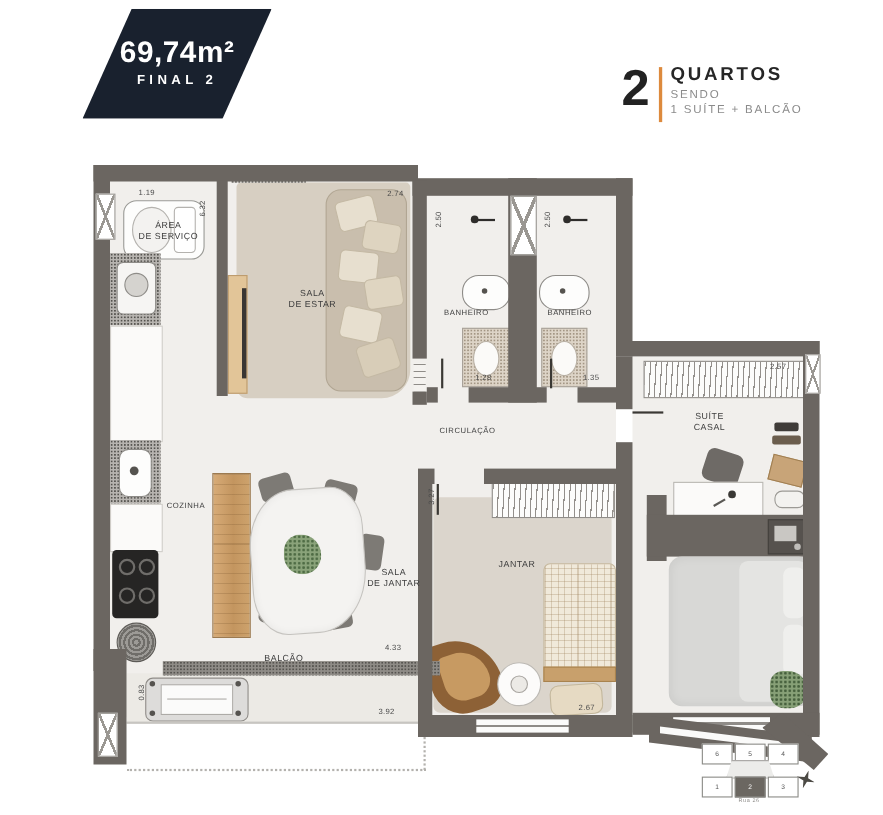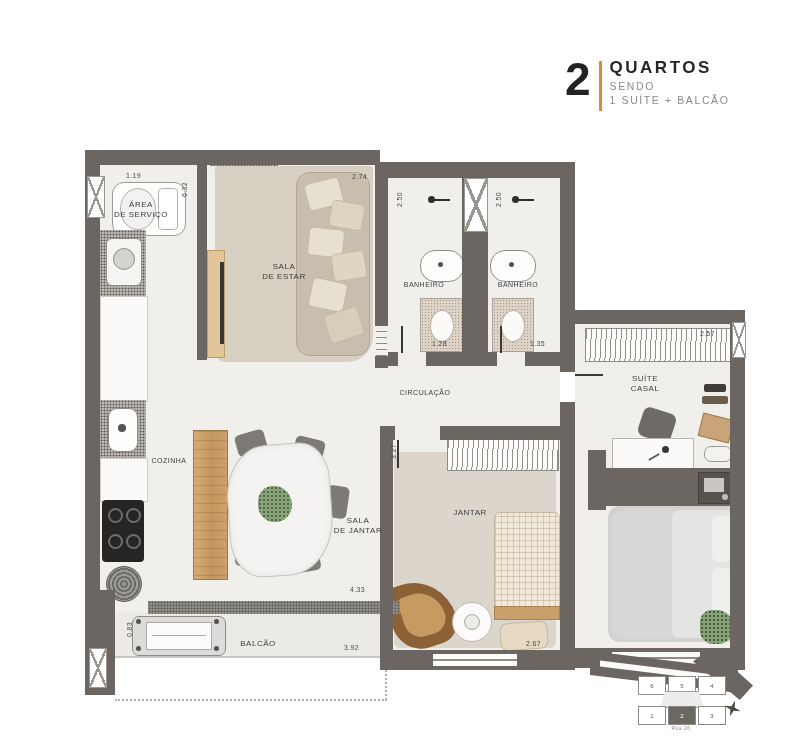--- a/index.html
+++ b/index.html
@@ -40,20 +40,24 @@
   .legend .t1{font-size:17px;font-weight:bold;letter-spacing:2.5px;color:#262626;}
   .legend .t2{font-size:10.5px;letter-spacing:1.6px;color:#8b8b8b;margin-top:2px;}
   .chair{position:absolute;background:#7d7a75;border-radius:5px;}
   .cush{position:absolute;background:#e7dfcf;border:1px solid #c4b9a4;border-radius:5px;}
 </style>
 </head>
 <body>
 
 <div id="stage">
 
+  <div class="badge">
+    <span class="a">69,74m²</span>
+    <span class="f">FINAL 2</span>
+  </div>
 
   <div class="legend">
     <div class="n">2</div>
     <div class="bar"></div>
     <div>
       <div class="t1">QUARTOS</div>
       <div class="t2">SENDO</div>
       <div class="t2">1 SUÍTE + BALCÃO</div>
     </div>
   </div>
@@ -199,34 +203,34 @@
   <div class="xbox" style="left:87px;top:176px;width:16px;height:40px;"></div>
   <div class="xbox" style="left:89px;top:648px;width:16px;height:38px;"></div>
   <div class="xbox" style="left:732px;top:322px;width:12px;height:34px;"></div>
   <div class="win" style="left:433px;top:654px;width:84px;height:12px;"></div>
   <div class="win" style="left:612px;top:652px;width:88px;height:12px;"></div>
 
   <div class="abs" style="left:590px;top:660px;width:148px;height:24px;background:#6b6661;transform:skewY(7deg);"></div>
   <div class="abs" style="left:600px;top:668px;width:122px;height:6px;background:#fafaf9;transform:skewY(7deg);"></div>
   <div class="abs" style="left:693px;top:648px;width:60px;height:52px;background:#6b6661;clip-path:polygon(30% 0,100% 72%,78% 100%,0 26%);"></div>
 
-  <div class="rlabel" style="left:104px;top:200px;width:74px;">ÁREA
+  <div class="rlabel" style="left:116px;top:200px;width:74px;">ÁREA
 DE SERVIÇO</div>
   <div class="rlabel" style="left:252px;top:262px;width:64px;">SALA
 DE ESTAR</div>
   <div class="rlabel" style="left:398px;top:280px;width:52px;font-size:7px;">BANHEIRO</div>
   <div class="rlabel" style="left:492px;top:280px;width:52px;font-size:7px;">BANHEIRO</div>
   <div class="rlabel" style="left:392px;top:388px;width:66px;font-size:7px;">CIRCULAÇÃO</div>
   <div class="rlabel" style="left:146px;top:456px;width:46px;font-size:7px;">COZINHA</div>
   <div class="rlabel" style="left:330px;top:516px;width:56px;">SALA
 DE JANTAR</div>
   <div class="rlabel" style="left:444px;top:508px;width:52px;">JANTAR</div>
   <div class="rlabel" style="left:612px;top:374px;width:66px;">SUÍTE
 CASAL</div>
-  <div class="rlabel" style="left:228px;top:639px;width:60px;">BALCÃO</div>
+  <div class="rlabel" style="left:228px;top:594px;width:60px;">BALCÃO</div>
 
   <div class="dim" style="left:126px;top:172px;">1.19</div>
   <div class="dim v" style="left:177px;top:186px;">6.32</div>
   <div class="dim" style="left:352px;top:173px;">2.74</div>
   <div class="dim v" style="left:392px;top:196px;">2.50</div>
   <div class="dim v" style="left:491px;top:196px;">2.50</div>
   <div class="dim" style="left:432px;top:340px;">1.28</div>
   <div class="dim" style="left:530px;top:340px;">1.35</div>
   <div class="dim" style="left:700px;top:330px;">2.57</div>
   <div class="dim v" style="left:386px;top:448px;">3.27</div>

